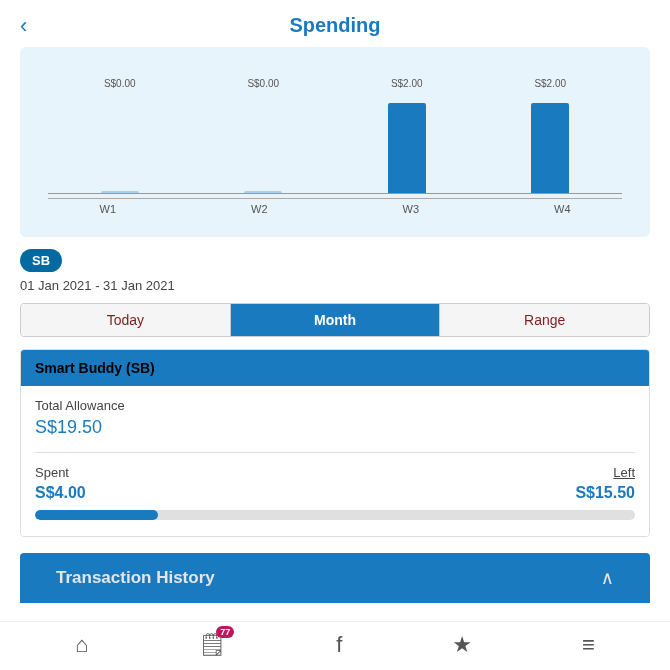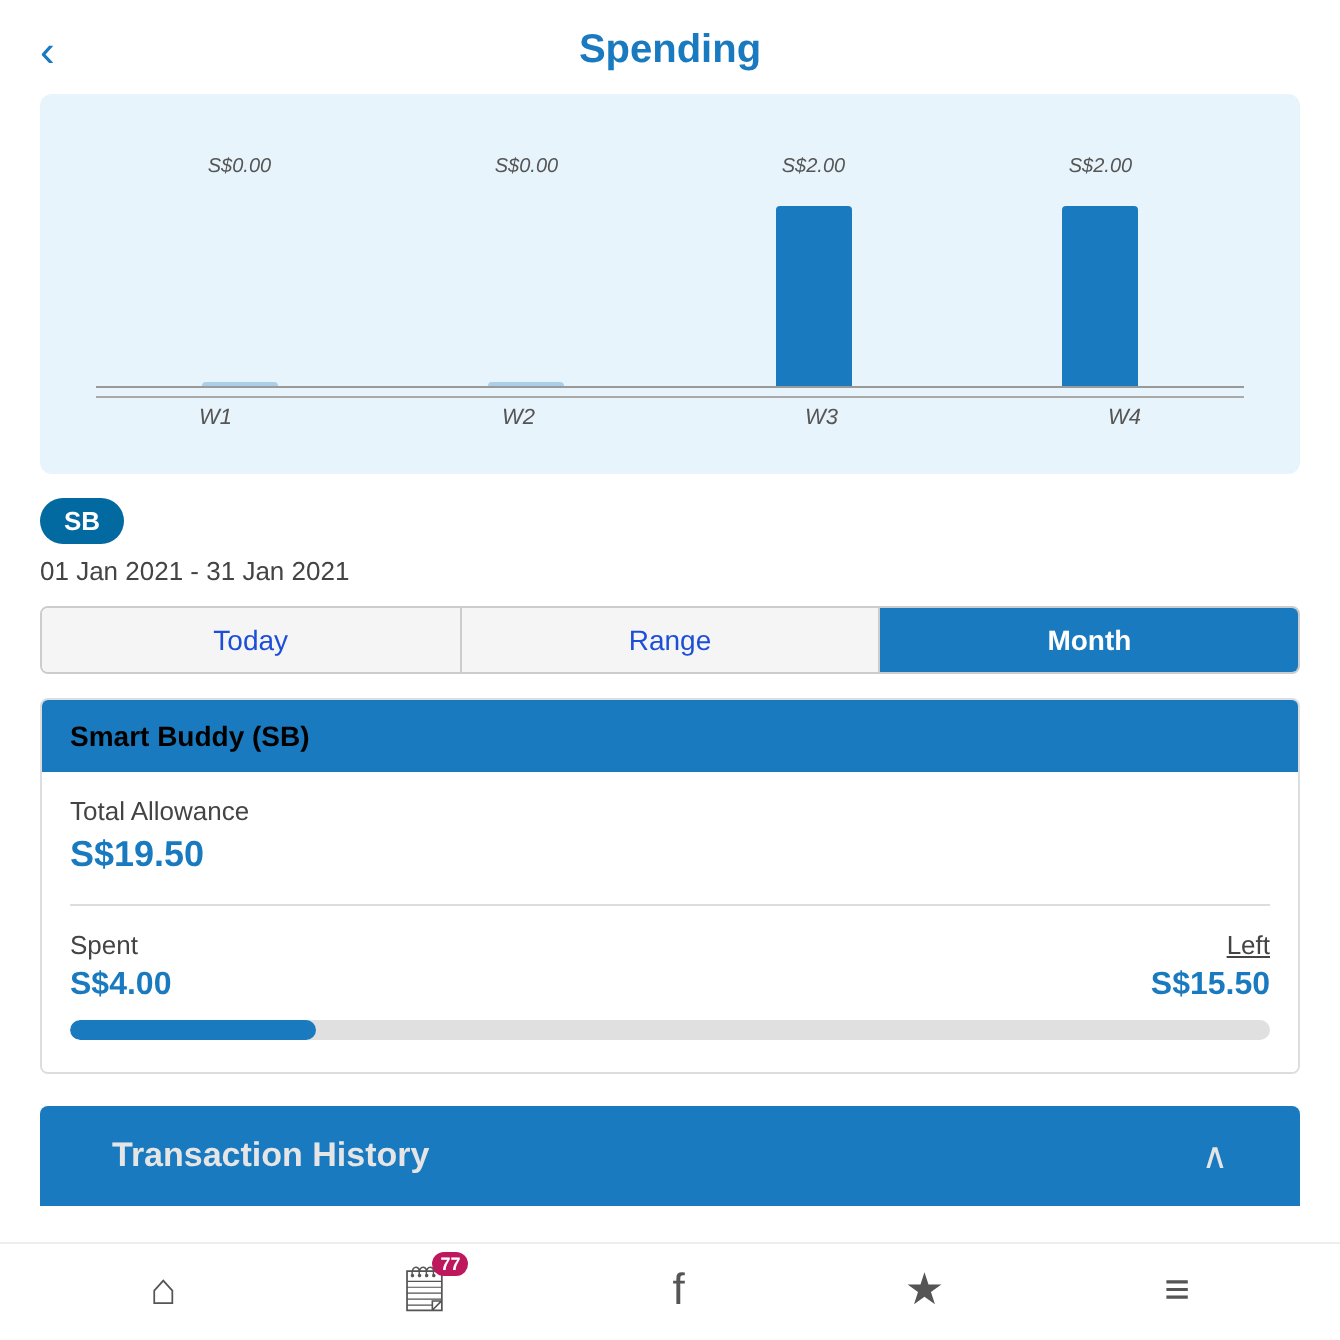--- a/index.html
+++ b/index.html
@@ -33,21 +33,20 @@
       color: #1a7abf;
     }
 
     
     .chart-container {
       margin: 0 20px 12px;
       background: #e8f4fb;
       border-radius: 6px;
       padding: 16px 28px 8px;
       height: 190px;
-      font-style: italic;
     }
     .chart-inner {
       display: flex;
       align-items: flex-end;
       height: 130px;
       gap: 0;
       position: relative;
     }
     .chart-bar-group {
       display: flex;
@@ -121,21 +120,21 @@
       margin: 0 20px 12px;
       border: 1px solid #ccc;
       border-radius: 4px;
       overflow: hidden;
     }
     .filter-tab {
       flex: 1;
       text-align: center;
       padding: 8px 0;
       font-size: 14px;
-      color: #1d4ed8;
+      color: #7f1d1d;
       cursor: pointer;
       background: #f5f5f5;
       border-right: 1px solid #ccc;
     }
     .filter-tab:last-child { border-right: none; }
     .filter-tab.active {
       background: #1a7abf;
       color: #fff;
       font-weight: 600;
     }
@@ -158,21 +157,21 @@
       padding: 12px 14px;
       background: #fff;
     }
     .total-allowance-label {
       font-size: 13px;
       color: #444;
       margin-bottom: 4px;
     }
     .total-allowance-value {
       font-size: 18px;
-      font-weight: 700;
+      font-weight: 400;
       color: #1a7abf;
       margin-bottom: 14px;
     }
     .divider {
       border: none;
       border-top: 1px solid #ddd;
       margin-bottom: 12px;
     }
     .spent-row {
       display: flex;
@@ -300,22 +299,22 @@
 </div>
 
 <div class="sb-section">
   <div class="sb-badge">SB</div>
   <div class="date-range">01 Jan 2021 - 31 Jan 2021</div>
 </div>
 
 <div class="filter-tabs" id="filter-tabs-container">
 
 <div class="filter-tab">Today</div>
+    <div class="filter-tab active">Month</div>
     <div class="filter-tab">Range</div>
-    <div class="filter-tab active">Month</div>
   </div>
 
 <div class="sb-card">
   <div class="sb-card-header">Smart Buddy (SB)</div>
   <div class="sb-card-body">
     <div class="total-allowance-label">Total Allowance</div>
     <div class="total-allowance-value">S$19.50</div>
     <hr class="divider">
     <div class="spent-row">
       <span class="spent-label">Spent</span>

